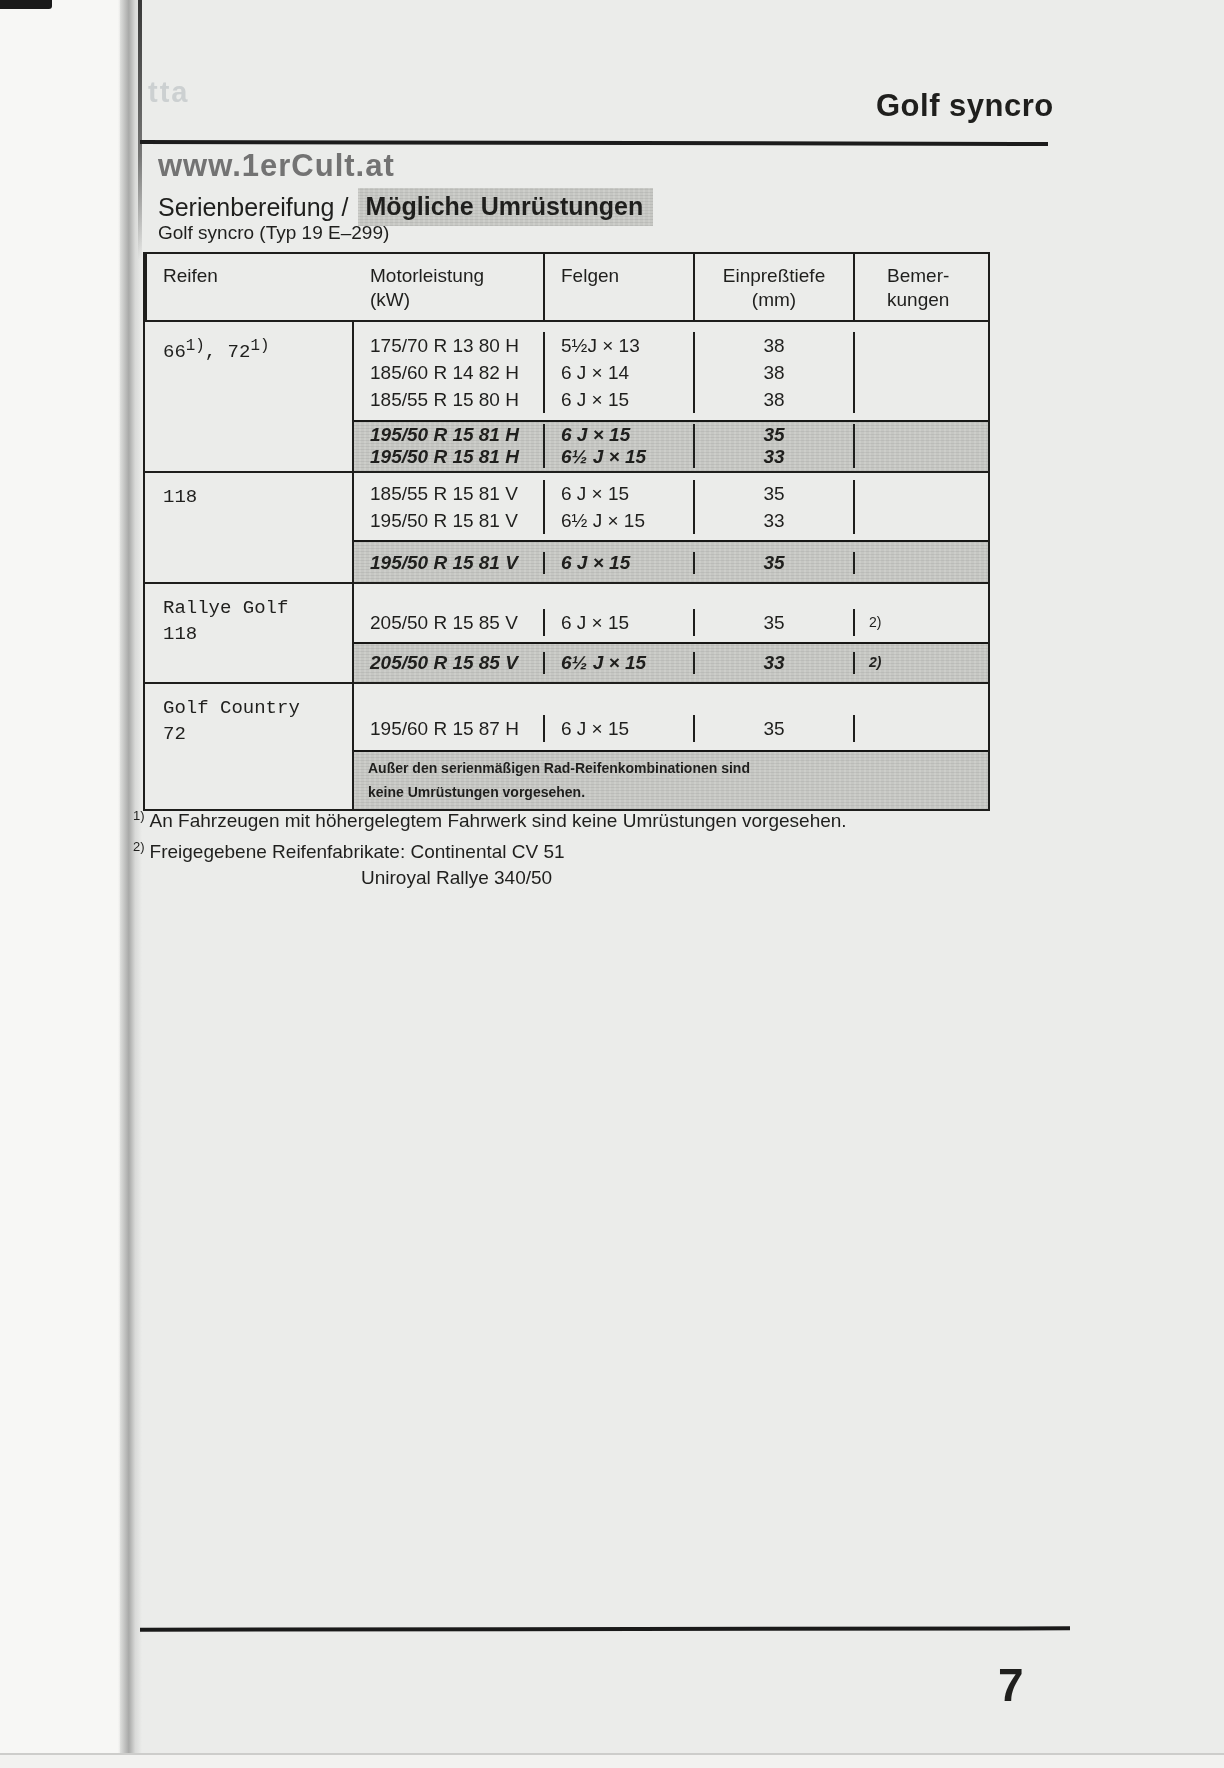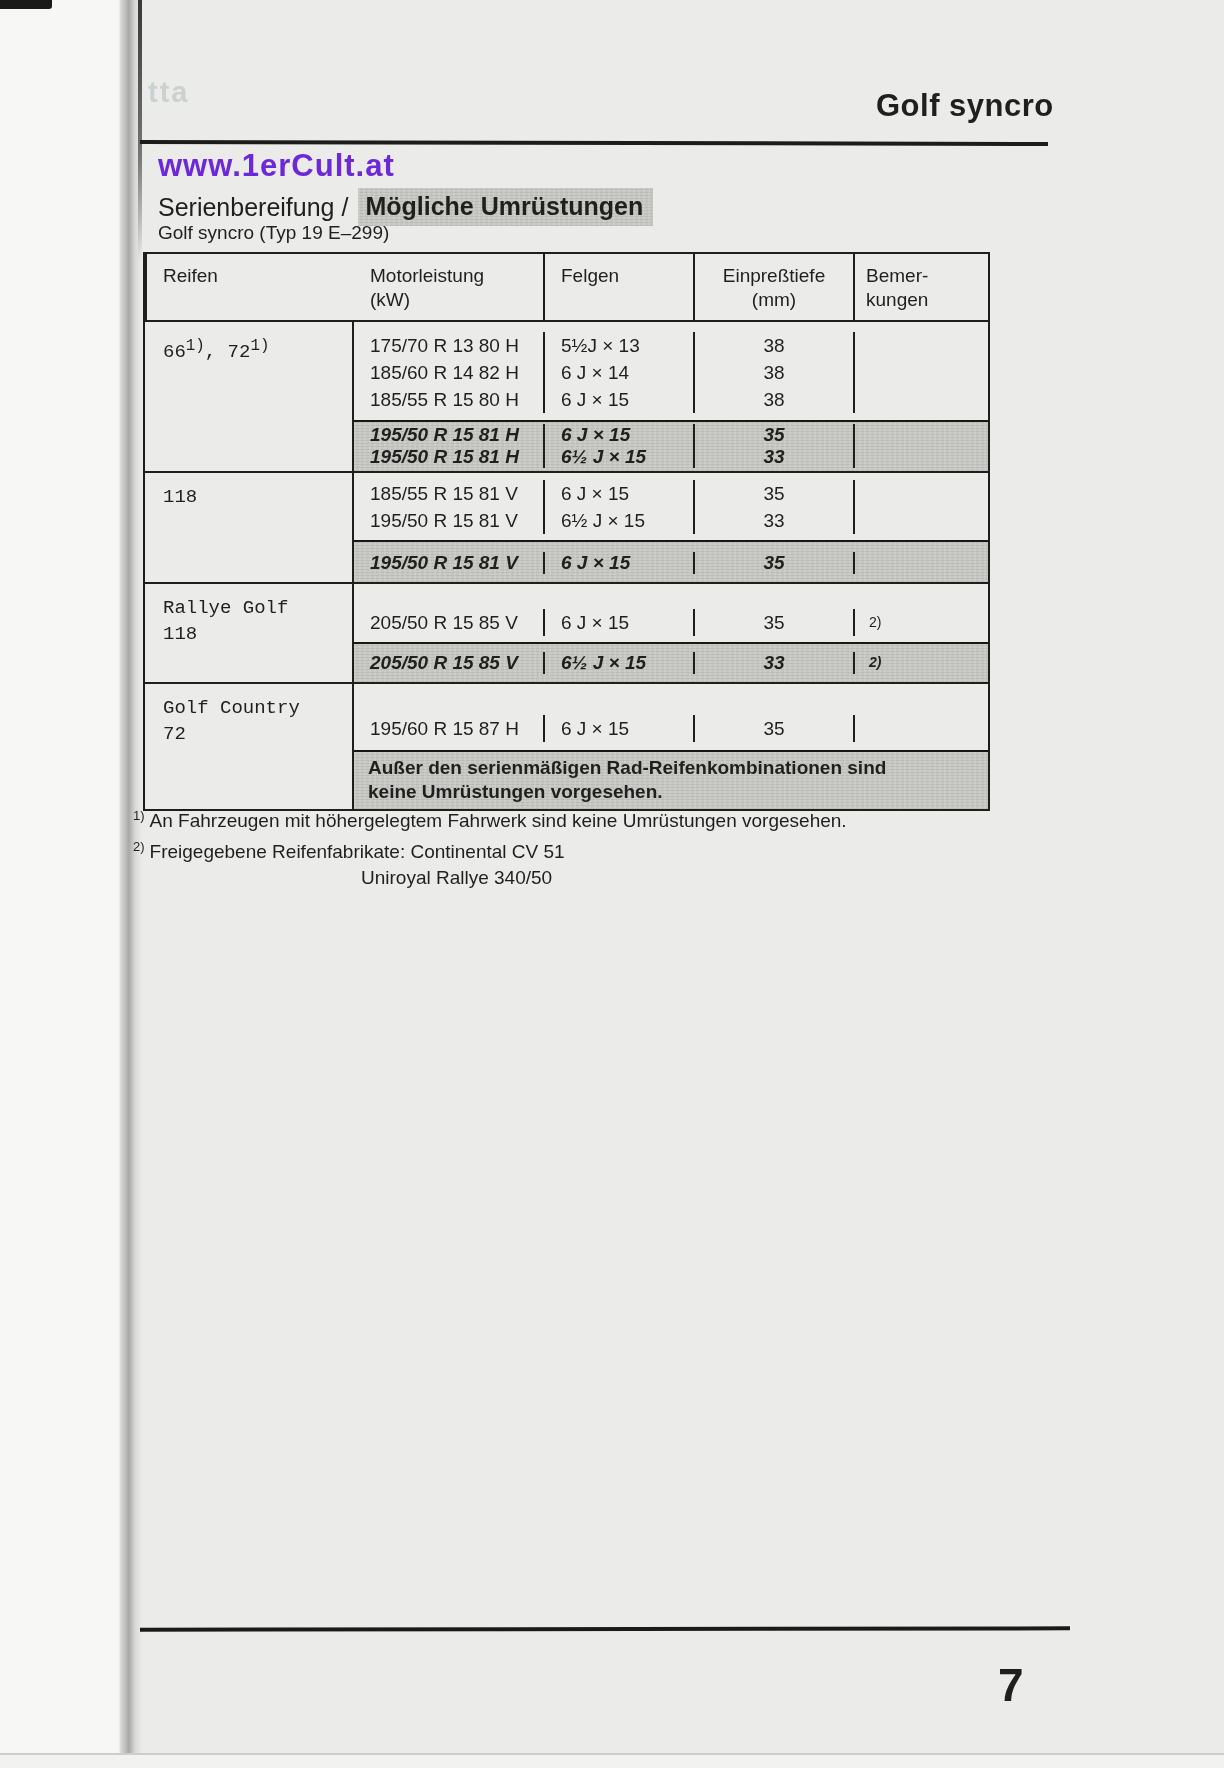--- a/index.html
+++ b/index.html
@@ -13,41 +13,41 @@
   .paper-bottom{position:absolute;left:0;top:1753px;width:1224px;height:15px;background:#f2f2f0;border-top:2px solid #cdcdcb;}
   .edge-shadow{position:absolute;left:118px;top:0;width:24px;height:1753px;
     background:linear-gradient(90deg,rgba(60,60,60,0) 0%,rgba(60,60,60,0.38) 45%,rgba(60,60,60,0.10) 72%,rgba(60,60,60,0) 100%);}
   .edge-dark-top{position:absolute;left:138px;top:0;width:4px;height:260px;
     background:linear-gradient(180deg,rgba(25,25,25,0.85) 0%,rgba(25,25,25,0.55) 60%,rgba(25,25,25,0) 100%);}
   .corner-mark{position:absolute;left:0;top:0;width:52px;height:9px;background:#1a1a1a;border-radius:0 0 3px 0;}
   .ghost-text{position:absolute;left:148px;top:76px;font-size:29px;font-weight:bold;color:#ccd0d1;letter-spacing:2px;}
 
   .header-title{position:absolute;left:876px;top:88px;font-size:31px;font-weight:bold;letter-spacing:0.5px;}
   .top-rule{position:absolute;left:140px;top:141px;width:908px;height:4px;background:#1c1c1c;transform:rotate(0.12deg);}
-  .watermark{position:absolute;left:158px;top:148px;font-size:31px;font-weight:bold;color:#6d28d9;letter-spacing:1px;}
+  .watermark{position:absolute;left:158px;top:148px;font-size:31px;font-weight:bold;color:#737373;letter-spacing:1px;}
 
   .subtitle{position:absolute;left:158px;top:188px;font-size:25px;display:flex;align-items:center;gap:10px;}
   .tex{
     background-color:#c6c7c3;
     background-image:
       repeating-linear-gradient(0deg,rgba(0,0,0,0.06) 0 1px,transparent 1px 3px),
       repeating-linear-gradient(90deg,rgba(255,255,255,0.12) 0 2px,transparent 2px 5px);
   }
   .subtitle-highlight{font-weight:bold;padding:4px 10px 5px 7px;}
   .model-line{position:absolute;left:158px;top:222px;font-size:19px;}
 
   
   .spec-table{position:absolute;left:143px;top:252px;width:847px;border:2px solid #1e1e1c;box-sizing:border-box;font-size:19px;}
   .thead{display:grid;grid-template-columns:207px 191px 150px 160px 135px;border-bottom:2px solid #1e1e1c;}
   .th{padding-top:10px;padding-bottom:8px;line-height:24px;white-space:pre-line;box-sizing:border-box;}
   .th.b{border-left:2px solid #1e1e1c;}
   .th1{padding-left:18px;}
   .th2,.th3{padding-left:16px;}
   .th4{text-align:center;}
-  .th5{padding-left:11px;}
+  .th5{padding-left:32px;}
 
   .section{display:flex;}
   .section + .section{border-top:2px solid #1e1e1c;}
   .motor-cell{width:207px;box-sizing:border-box;padding:11px 0 0 18px;line-height:26px;white-space:pre-line;font-size:19px;font-family:Liberation Mono, monospace;}
   .right-part{width:636px;box-sizing:border-box;border-left:2px solid #1e1e1c;}
 
   .trow{display:grid;grid-template-columns:189px 150px 160px 137px;line-height:27px;}
   .c{box-sizing:border-box;}
   .c.b{border-left:2px solid #1e1e1c;}
   .c.reifen{padding-left:16px;}
@@ -62,21 +62,21 @@
   .s3 .white-block{height:66px;display:flex;flex-direction:column;justify-content:flex-end;padding-bottom:8px;}
 
   .shaded-block{border-top:2px solid #171715;box-sizing:border-box;}
   .shaded-block .trow{line-height:22px;font-weight:bold;font-style:italic;}
   .s0 .shaded-block{padding:2px 0 3px 0;}
   .s1 .shaded-block{padding:10px 0 8px 0;}
   .s2 .shaded-block{padding:8px 0 8px 0;}
   .shaded-block .c.bem{font-weight:bold;padding-top:2px;}
 
   .note-block{border-top:2px solid #171715;box-sizing:border-box;padding:4px 0 5px 14px;
-    font-weight:bold;font-size:19px;line-height:24px;white-space:pre-line;}
+    font-weight:bold;font-size:14px;line-height:24px;white-space:pre-line;}
 
   
   .footnotes{position:absolute;left:133px;top:803px;font-size:19px;line-height:26px;}
   .fline{display:block;}
   .fnm{font-size:13px;vertical-align:7px;margin-right:5px;}
   .fline3{padding-left:228px;}
 
   
   .bottom-rule{position:absolute;left:140px;top:1627px;width:930px;height:4px;background:#1a1a1a;transform:rotate(-0.08deg);}
   .page-number{position:absolute;left:998px;top:1658px;font-size:46px;font-weight:bold;}

